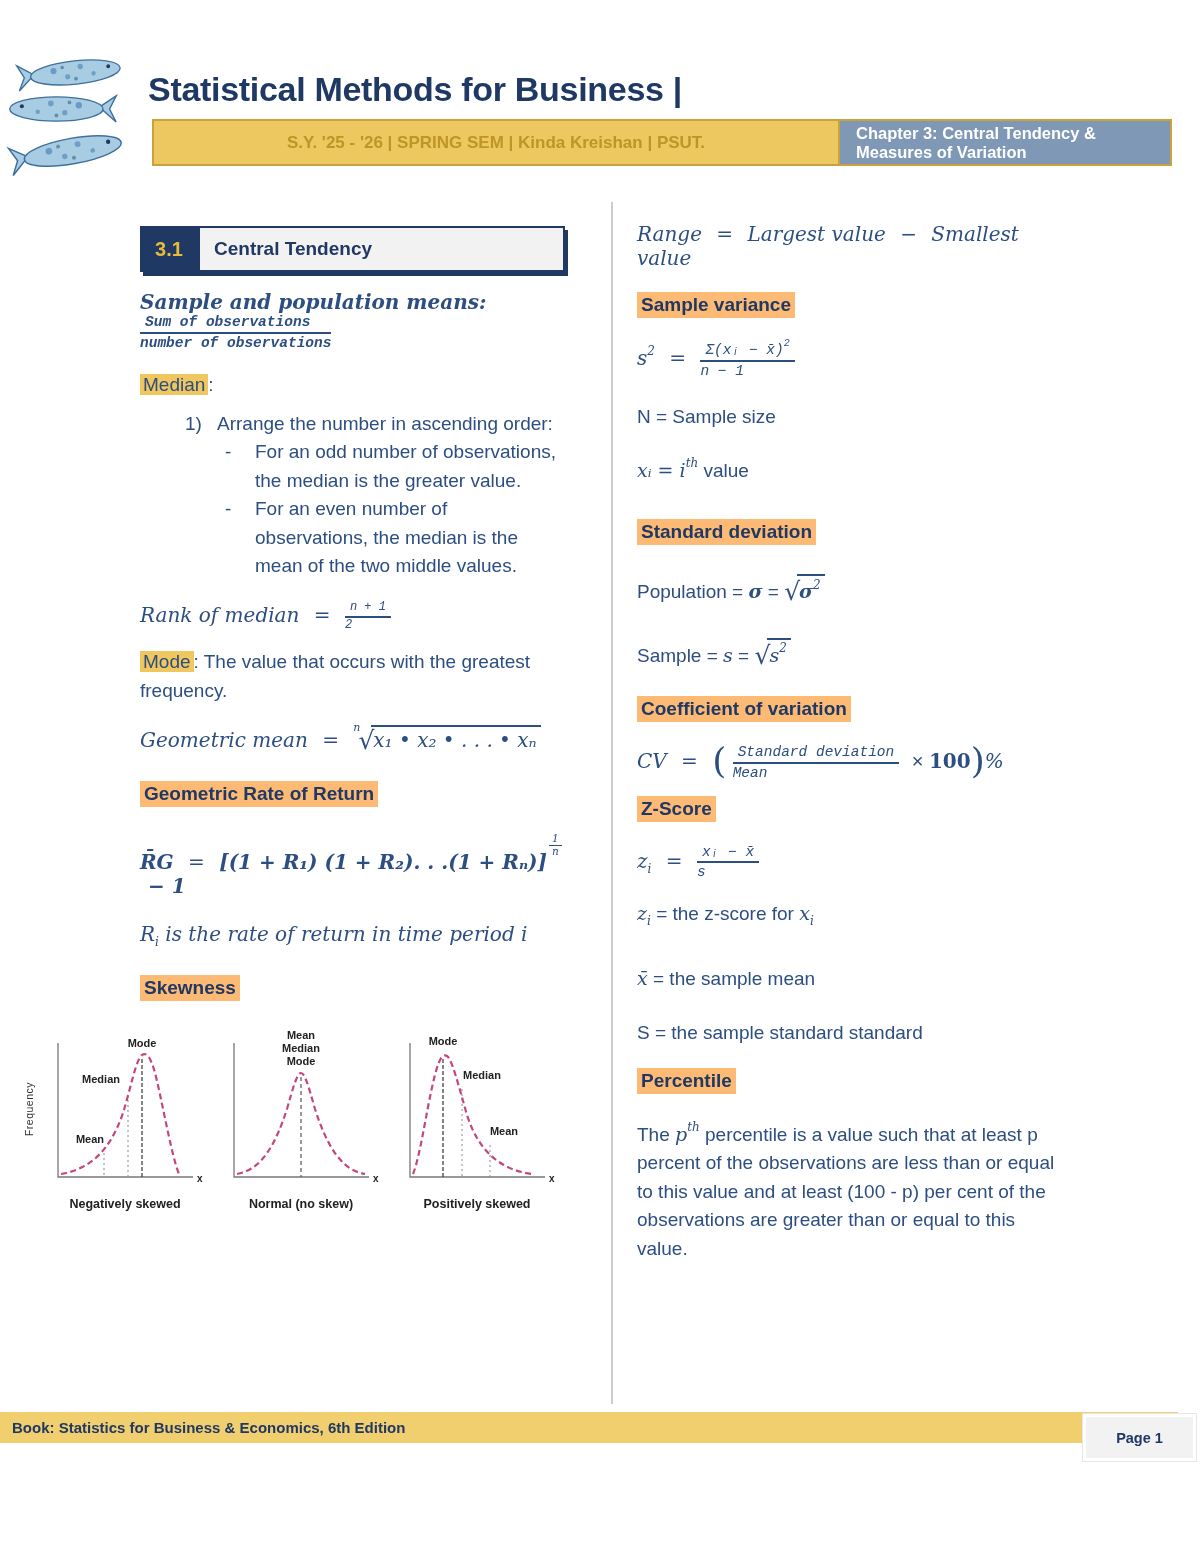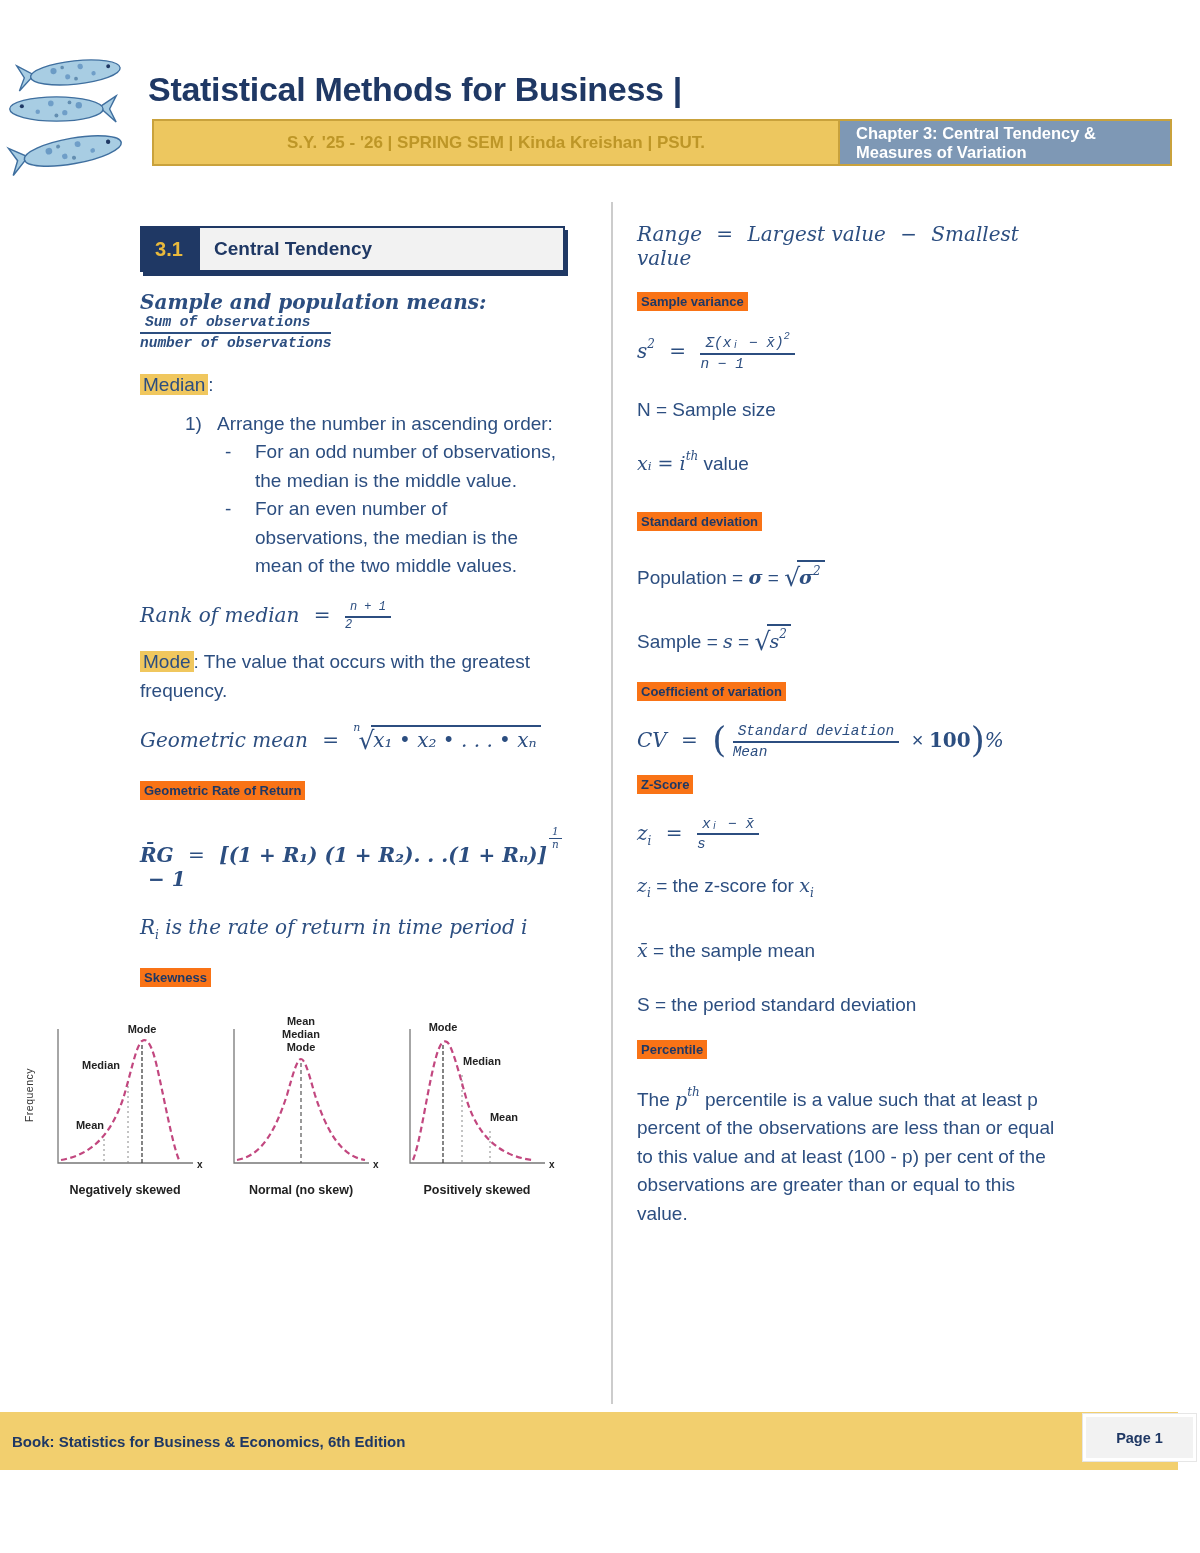--- a/index.html
+++ b/index.html
@@ -40,22 +40,22 @@
     display:flex; align-items:center; justify-content:center; flex:none;
   }
   .sec-title {
     flex:1; background:#f2f2f2; border:2px solid #1f3864; color:#1f3864;
     font-weight:bold; font-size:19px; display:flex; align-items:center; padding-left:14px;
   }
   
   .body-text { font-size:19px; color:#2c4e80; line-height:1.5; }
   .hl { background:#f0c75e; padding:0 3px; }
   .mini-head {
-    display:inline-block; background:#f97316; color:#1f3864; font-weight:bold;
-    font-size:13px; padding:2px 4px;
+    display:inline-block; background:#fdba74; color:#1f3864; font-weight:bold;
+    font-size:19px; padding:2px 4px;
   }
   .serif { font-family:"DejaVu Serif", serif; font-style:italic; color:#2c4e80; }
   .formula { font-size:20px; }
   .formula .sp { margin:0 8px; }
   .b { font-weight:bold; }
   .sans { font-family:"Liberation Sans", sans-serif; font-style:normal; }
   
   .frac { display:inline-block; vertical-align:middle; text-align:left; line-height:1.15;font-family:Liberation Mono, monospace; }
   .frac .num { display:block; border-bottom:2px solid #2c4e80; padding:0 5px 1px; }
   .frac .den { display:block; padding-top:1px; }
@@ -90,21 +90,21 @@
   .center-line { stroke:#555; stroke-dasharray:4 3; stroke-width:1.2; }
   .plbl { font-family:"Liberation Sans",sans-serif; font-size:11px; font-weight:600; fill:#222; }
   .pcap { font-family:"Liberation Sans",sans-serif; font-size:12.5px; font-weight:700; fill:#222; }
   .paxis { font-family:"Liberation Sans",sans-serif; font-size:10px; font-weight:700; fill:#222; }
   
   .mt10{margin-top:10px}.mt14{margin-top:14px}.mt16{margin-top:16px}.mt18{margin-top:18px}
   .mt20{margin-top:20px}.mt22{margin-top:22px}.mt24{margin-top:24px}.mt26{margin-top:26px}
   .mt28{margin-top:28px}.mt34{margin-top:34px}
   
   .footer-bar {
-    position:absolute; left:0; top:1412px; width:1178px; height:58px;
+    position:absolute; left:0; top:1412px; width:1178px; height:31px;
     background:#f2cf6e; display:flex; align-items:center; padding-left:12px;
   }
   .footer-book { color:#1f3864; font-weight:bold; font-size:15px; }
   .page-box {
     position:absolute; right:4px; top:1414px; width:113px; height:47px;
     background:#f2f2f2; border:3px solid #ffffff; box-shadow:0 0 0 1px #e6e6e6;
     display:flex; align-items:center; justify-content:center;
     color:#1f3864; font-weight:600; font-size:14.5px;
   }
 </style>
@@ -174,21 +174,21 @@
       <span class="hl">Median</span><span>:</span>
     </div>
 
     <div class="mlist mt10">
       <div class="li1">
         <span class="marker">1)</span>
         <span>Arrange the number in ascending order:</span>
       </div>
       <div class="li2">
         <span class="dash">-</span>
-        <span>For an odd number of observations, the median is the middle value.</span>
+        <span>For an odd number of observations, the median is the greater value.</span>
       </div>
       <div class="li2">
         <span class="dash">-</span>
         <span>For an even number of observations, the median is the mean of the two middle values.</span>
       </div>
     </div>
 
     <div class="formula serif mt20">
       <span>Rank of median</span>
       <span class="sp">=</span>
@@ -319,21 +319,21 @@
     </div>
 
     <div class="body-text mt18">
       <span class="serif">z</span><sub class="s serif">i</sub><span> = the z-score for </span><span class="serif">x</span><sub class="s serif">i</sub>
     </div>
 
     <div class="body-text mt34">
       <span class="serif">x̄</span><span> = the sample mean</span>
     </div>
 
-    <div class="body-text mt26">S = the period standard deviation</div>
+    <div class="body-text mt26">S = the sample standard standard</div>
 
     <div class="mt20"><span class="mini-head">Percentile</span></div>
 
     <div class="body-text mt26">
       <span>The </span><span class="serif">p</span><sup class="s serif">th</sup><span> percentile is a value such that at least p percent of the observations are less than or equal to this value and at least (100 - p) per cent of the observations are greater than or equal to this value.</span>
     </div>
 
   </div>
 </div>
 

